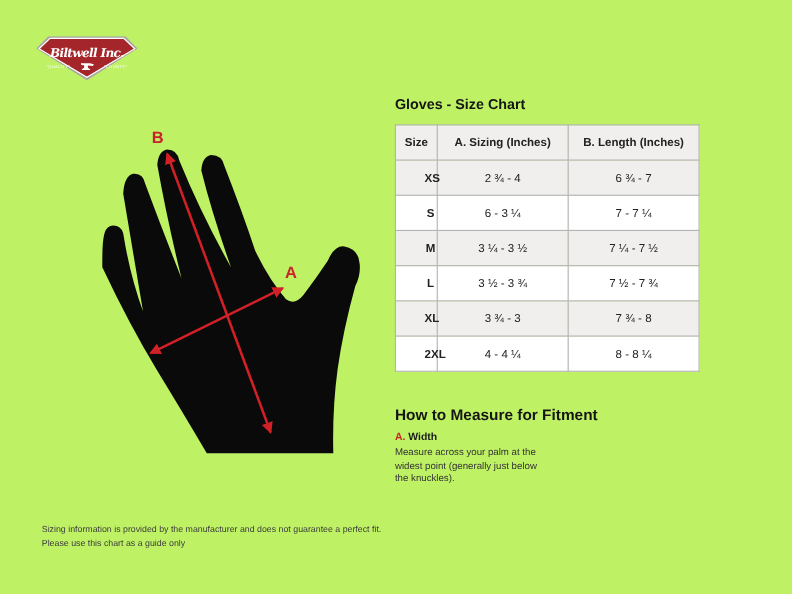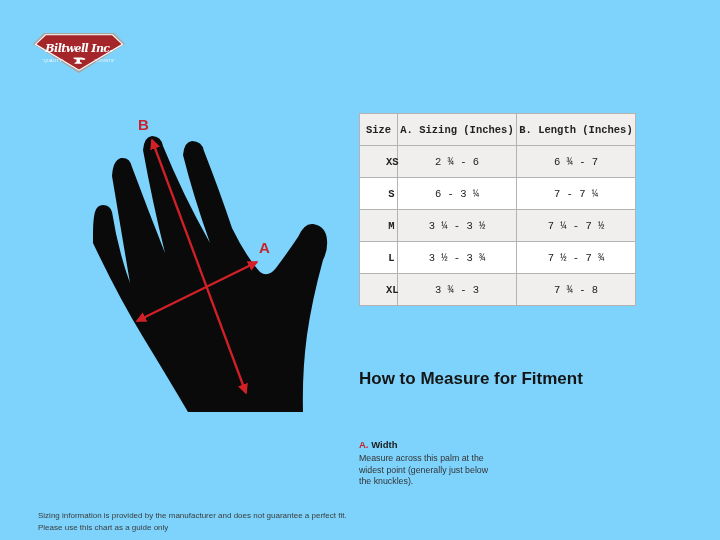--- a/index.html
+++ b/index.html
@@ -1,21 +1,21 @@
 <!DOCTYPE html>
 <html><head>
 <meta charset="utf-8">
 <style>
   * { margin: 0; padding: 0; box-sizing: border-box; }
   html, body { background: #ffffff; }
   .page {
     position: relative;
     width: 720px;
     height: 540px;
-    background: #7dd3fc;
+    background: #bef264;
     font-family: "Liberation Sans", sans-serif;
     color: #1d1d1d;
     overflow: hidden;
   }
 
   
   .logo { position: absolute; left: 33px; top: 33px; width: 92px; height: 40px; }
 
   
   .hand { position: absolute; left: 80px; top: 100px; width: 260px; height: 330px; }
@@ -27,45 +27,45 @@
     font-size: 13px; font-weight: bold; color: #151515;
   }
   .size-table {
     position: absolute; left: 359px; top: 113px; width: 276px;
     border-collapse: collapse; table-layout: fixed;
     font-size: 10.5px; color: #222;
   }
   .size-table th, .size-table td {
     border: 1px solid #b3b3b3;
     height: 32px; text-align: center; vertical-align: middle;
-    font-weight: normal; background: #ffffff; font-family: Liberation Mono, monospace;
+    font-weight: normal; background: #ffffff;
   }
   .size-table thead th { font-weight: bold; background: #f0efee; }
   .size-table tbody th { font-weight: bold; padding-left: 26px; }
   .size-table col.c-size { width: 38px; }
   .size-table col.c-width { width: 119px; }
   .size-table col.c-length { width: 119px; }
   .size-table tr.alt th, .size-table tr.alt td { background: #f0efee; }
 
   .measure-title {
     position: absolute; left: 359px; top: 369px;
-    font-size: 17px; font-weight: bold; color: #151515;
+    font-size: 14px; font-weight: bold; color: #151515;
   }
   .measure-cols {
     position: absolute; left: 359px; top: 392px; width: 296px;
-    display: flex; gap: 10px; margin-top: 47px;
+    display: flex; gap: 10px;
   }
   .measure-col { width: 143px; }
   .measure-label { font-size: 9.5px; font-weight: bold; color: #1a1a1a; margin-bottom: 3px; }
   .measure-label .letter { color: #c8232a; }
   .measure-text { font-size: 8.8px; line-height: 1.32; color: #333; }
 
   
   .footer {
-    position: absolute; left: 38px; top: 510px;
+    position: absolute; left: 38px; top: 476px;
     font-size: 8px; line-height: 1.55; color: #3c3c3c;
   }
 </style>
 </head>
 <body>
 
 <div class="page">
 
   <svg class="logo" viewBox="0 0 92 40" aria-hidden="true">
     <polygon points="11,0 81,0 92,11 46,40 0,11" fill="#a9a6a2"></polygon>
@@ -104,38 +104,39 @@
          Q 222 272 223 312
          L 108 312
          Q 88 278 63 237
          Q 38 196 13 143 Z"></path>
     <line x1="57" y1="221" x2="177" y2="162" stroke="#d22027" stroke-width="2.3" marker-start="url(#arrow)" marker-end="url(#arrow)"></line>
     <line x1="166" y1="293" x2="72" y2="40" stroke="#d22027" stroke-width="2.3" marker-start="url(#arrow)" marker-end="url(#arrow)"></line>
     <text x="179" y="153">A</text>
     <text x="58" y="30">B</text>
   </svg>
 
+  <div class="chart-title">Gloves - Size Chart</div>
 
   <table class="size-table">
     <colgroup>
         <col class="c-size">
         <col class="c-width">
         <col class="c-length">
       </colgroup>
     <thead>
       <tr>
         <th>Size</th>
         <th>A. Sizing (Inches)</th>
         <th>B. Length (Inches)</th>
       </tr>
     </thead>
     <tbody>
       <tr class="alt">
         <th>XS</th>
-        <td>2 ¾ - 6</td>
+        <td>2 ¾ - 4</td>
         <td>6 ¾ - 7</td>
       </tr>
       <tr>
         <th>S</th>
         <td>6 - 3 ¼</td>
         <td>7 - 7 ¼</td>
       </tr>
       <tr class="alt">
         <th>M</th>
         <td>3 ¼ - 3 ½</td>
@@ -144,32 +145,37 @@
       <tr>
         <th>L</th>
         <td>3 ½ - 3 ¾</td>
         <td>7 ½ - 7 ¾</td>
       </tr>
       <tr class="alt">
         <th>XL</th>
         <td>3 ¾ - 3</td>
         <td>7 ¾ - 8</td>
       </tr>
+      <tr>
+        <th>2XL</th>
+        <td>4 - 4 ¼</td>
+        <td>8 - 8 ¼</td>
+      </tr>
     </tbody>
   </table>
 
   <div class="measure-title">How to Measure for Fitment</div>
 
   <div class="measure-cols">
     <div class="measure-col">
       <div class="measure-label">
         <span class="letter">A.</span>
         <span>Width</span>
       </div>
-      <div class="measure-text">Measure across this palm at the widest point (generally just below the knuckles).</div>
+      <div class="measure-text">Measure across your palm at the widest point (generally just below the knuckles).</div>
     </div>
   </div>
 
   <div class="footer">
     <div>Sizing information is provided by the manufacturer and does not guarantee a perfect fit.</div>
     <div>Please use this chart as a guide only</div>
   </div>
 
 </div>
 

